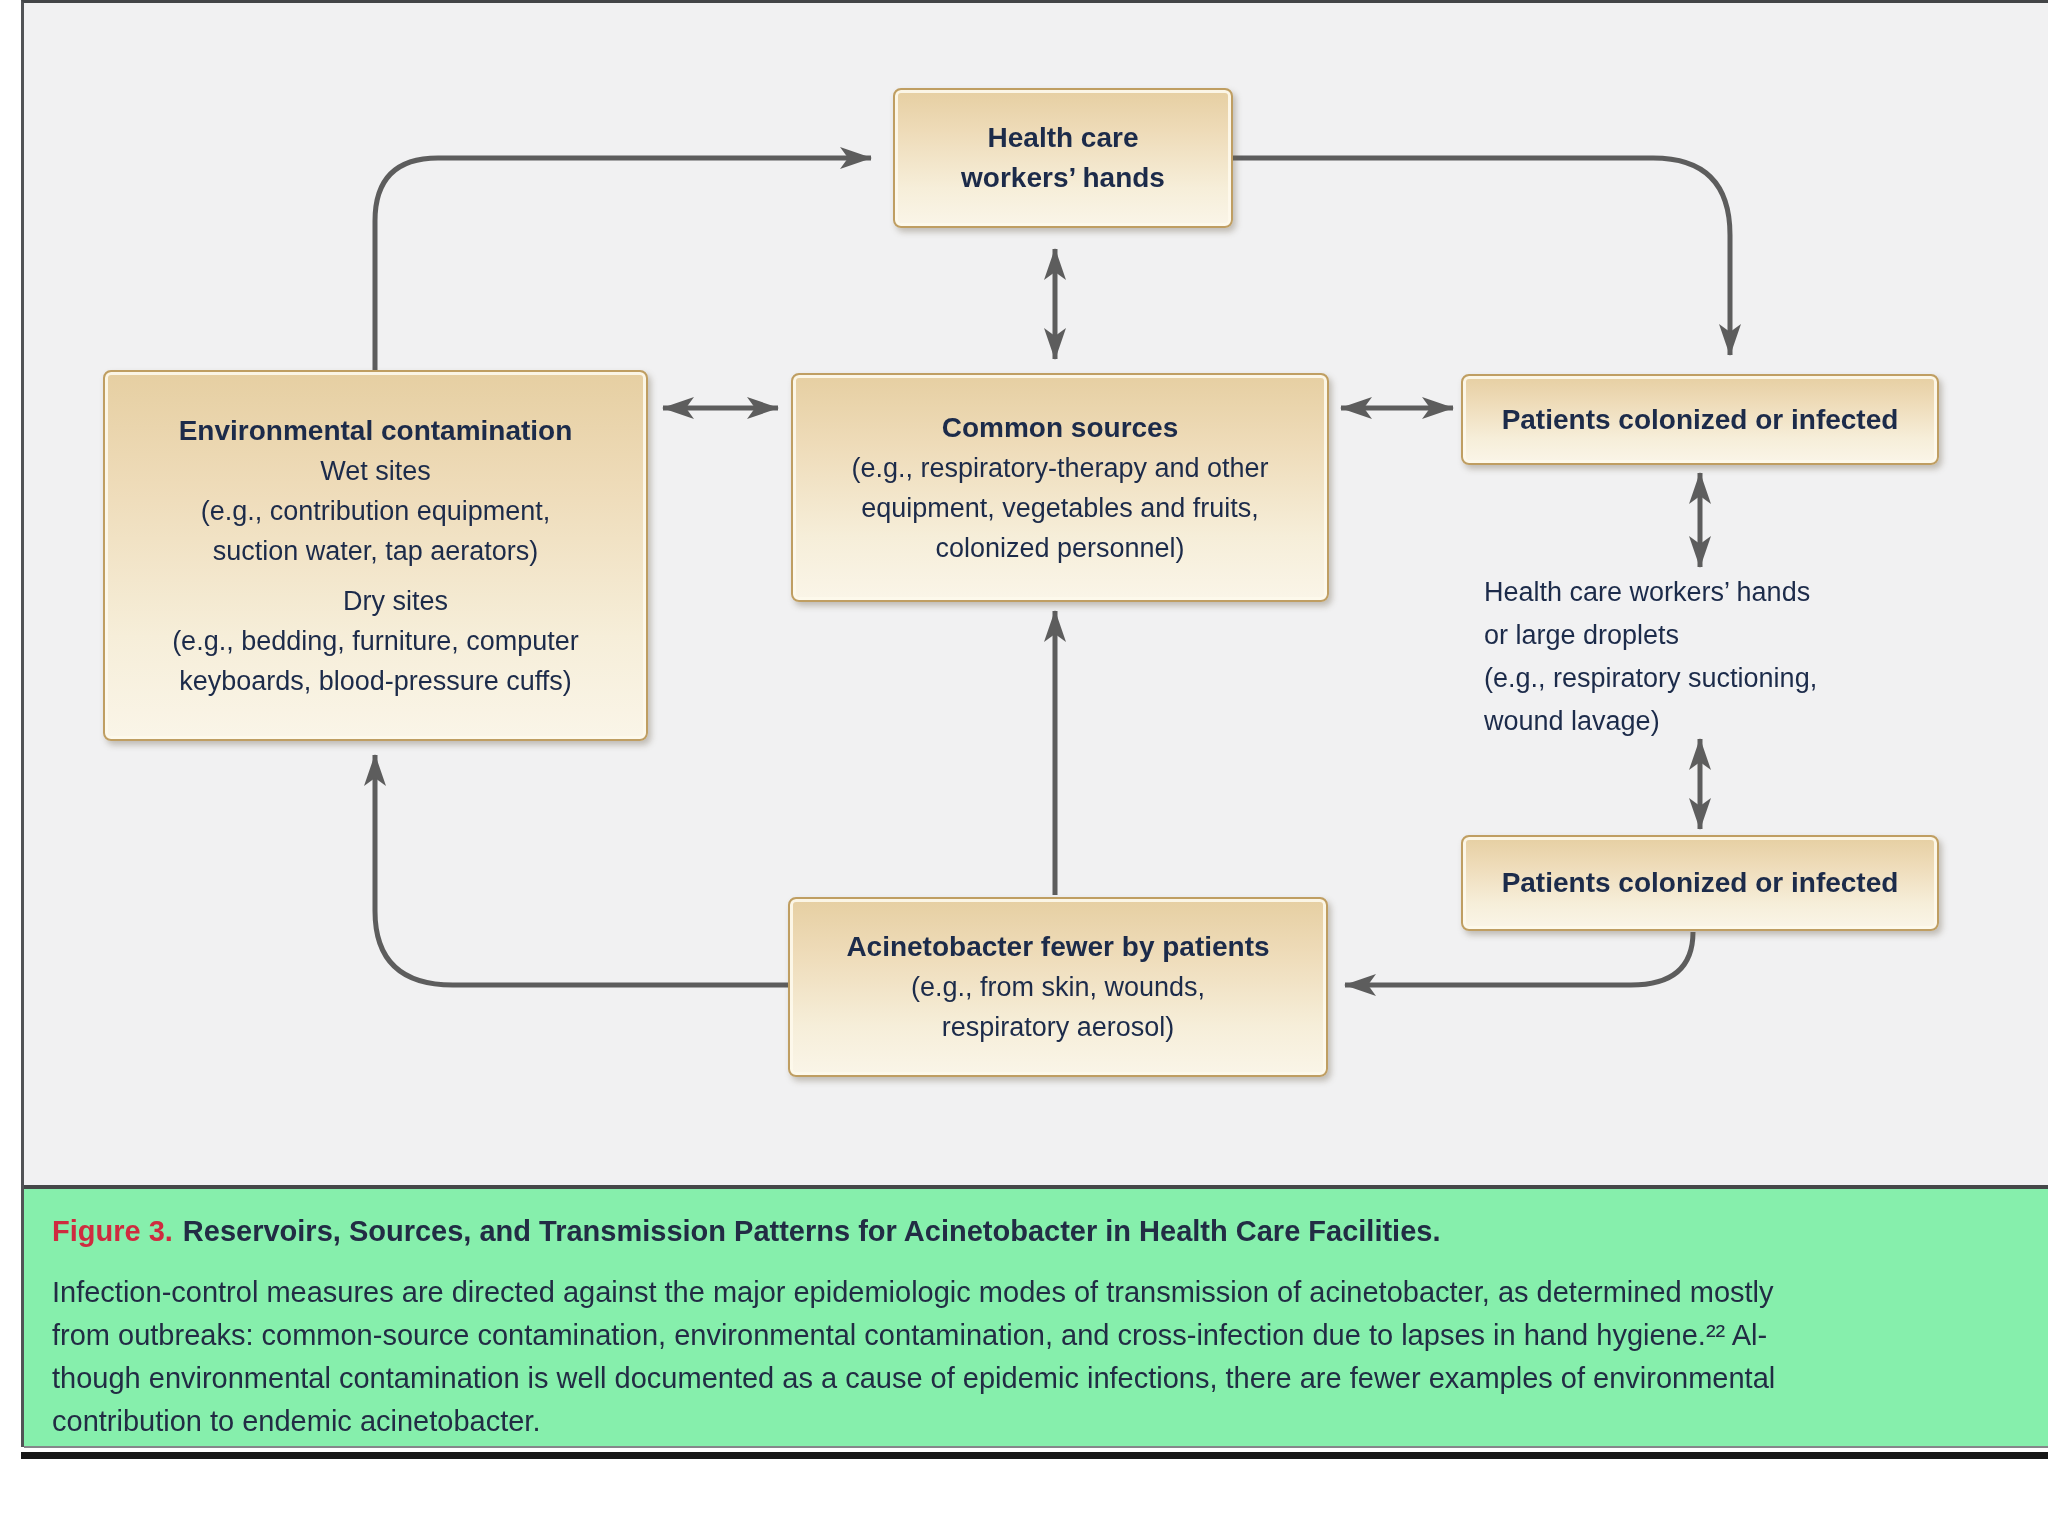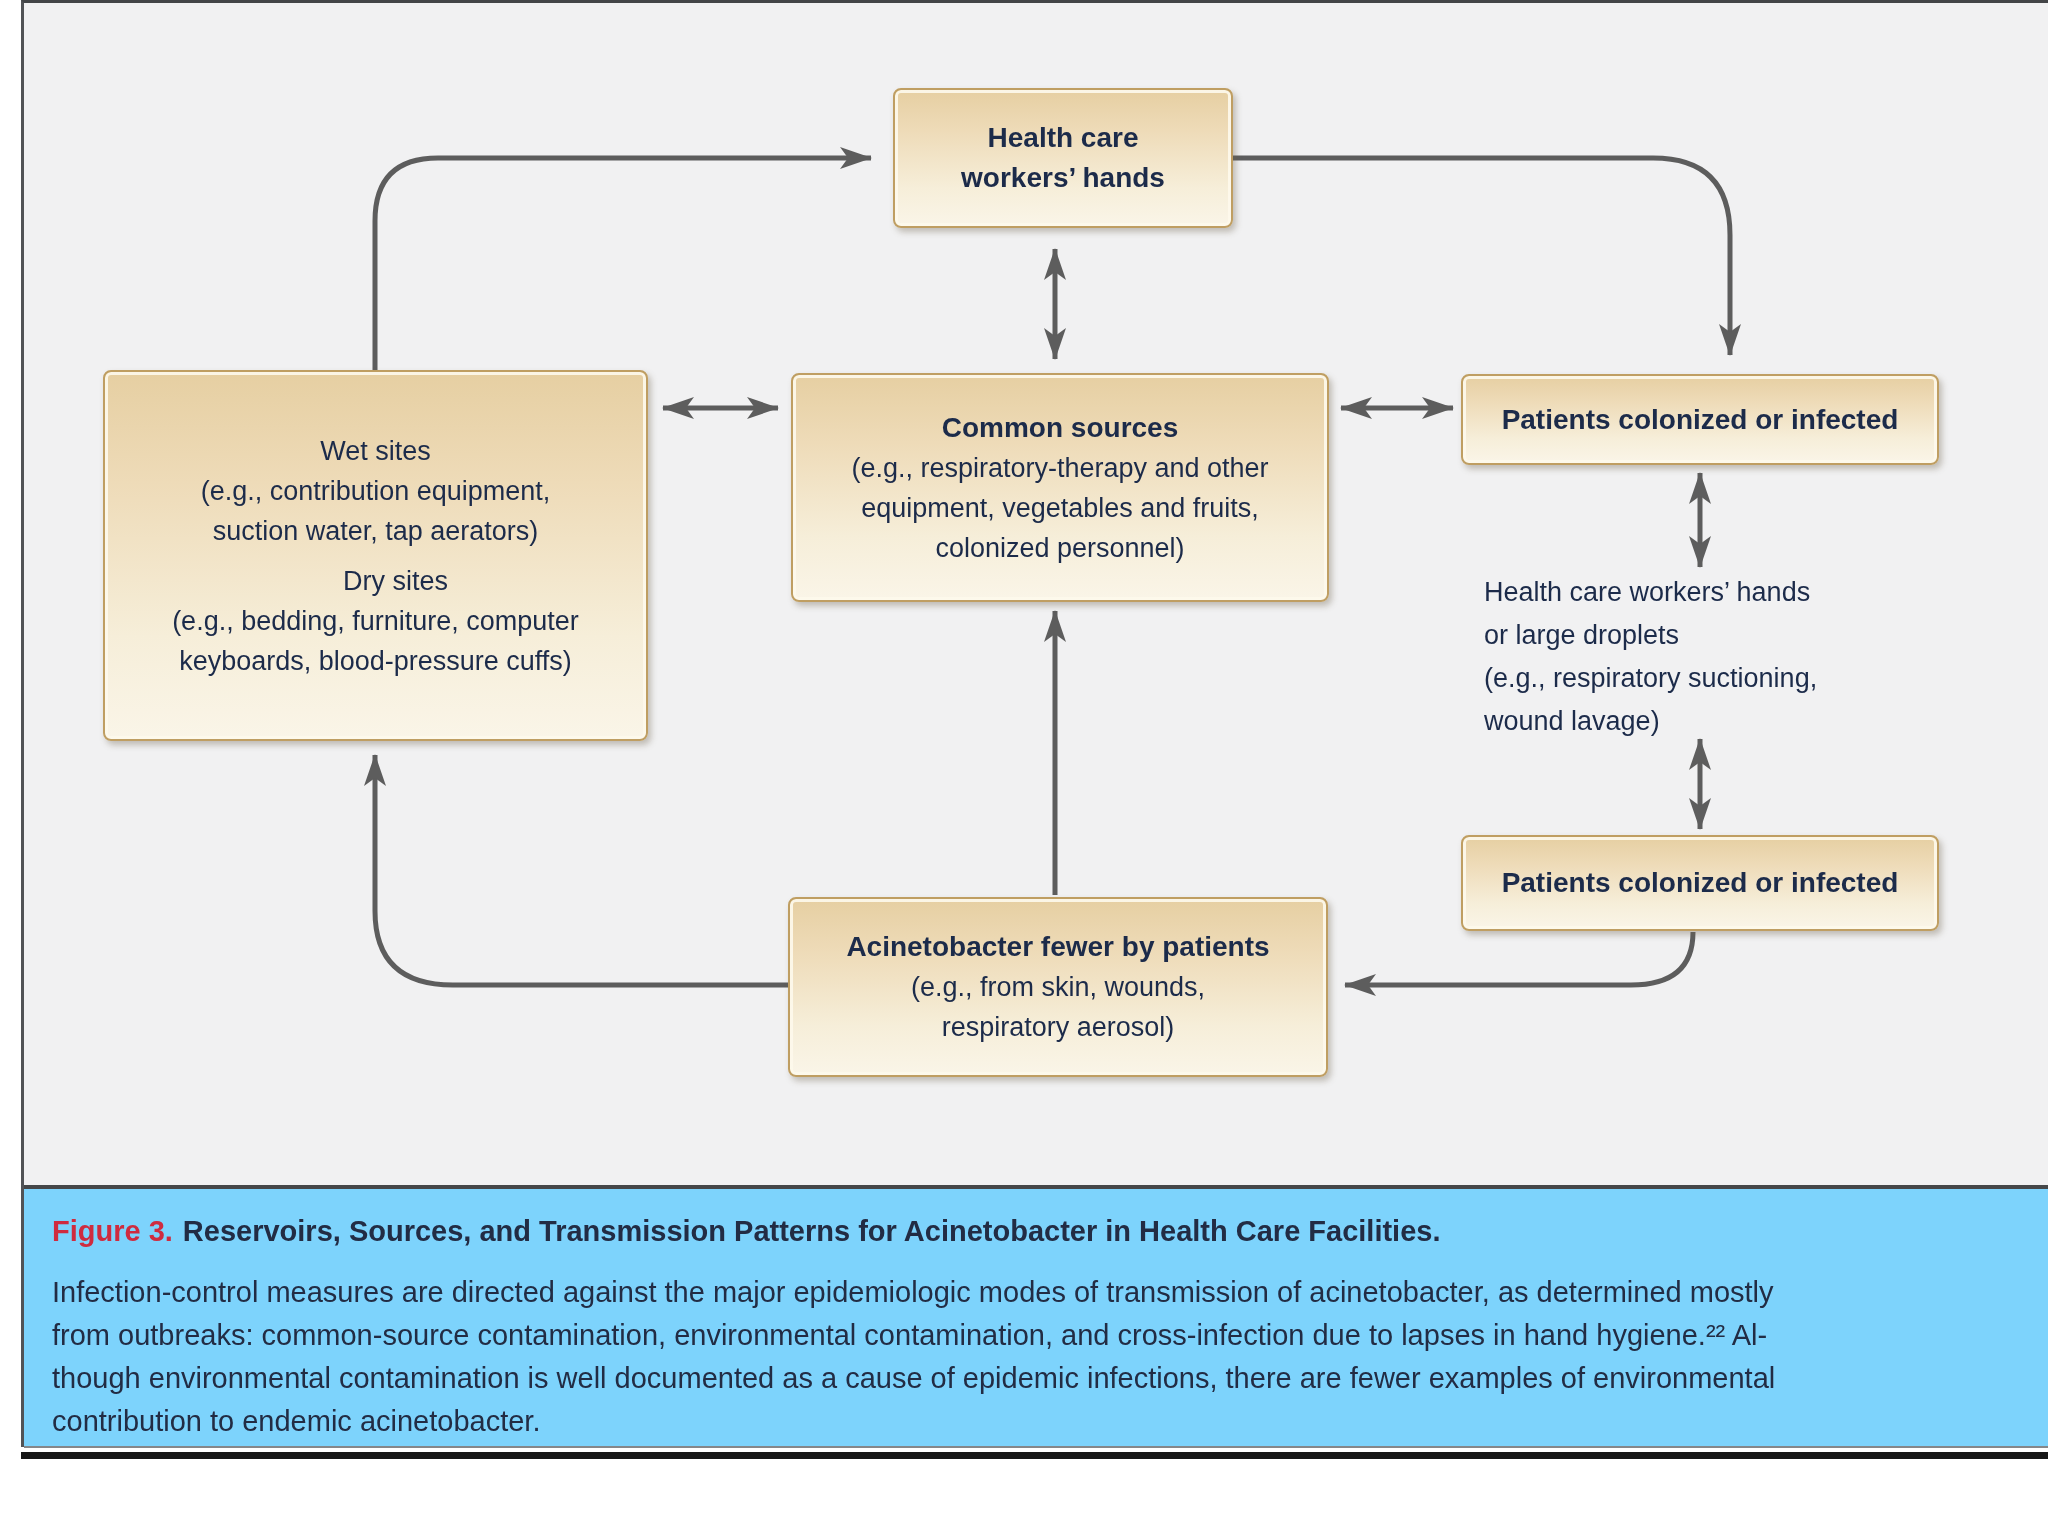--- a/index.html
+++ b/index.html
@@ -19,21 +19,21 @@
   }
   #diagram{
     position:absolute;left:0;top:0;width:100%;height:1182px;
     background:#f1f1f2;
   }
   #divider{
     position:absolute;left:0;top:1182px;width:100%;height:4px;background:#454749;
   }
   #caption-area{
     position:absolute;left:0;top:1186px;width:100%;height:259px;
-    background:#7dd3fc;
+    background:#86efac;
     border-bottom:2px solid #85878a;
     box-sizing:border-box;
     padding:22px 30px 0 28px;
     color:#222c44;
   }
   #bottom-rule{
     position:absolute;left:21px;top:1452px;width:2027px;height:7px;background:#161616;
   }
   
   .node{
@@ -95,20 +95,21 @@
           <path d="M764,982 L429,982 Q351,982 351,908 L351,752" marker-end="url(#mEnd)"></path>
         </g>
       </svg>
 
       <div class="node" style="left:869px;top:85px;width:340px;height:140px;">
         <div class="t-bold">Health care</div>
         <div class="t-bold">workers’ hands</div>
       </div>
 
       <div class="node" style="left:79px;top:367px;width:545px;height:371px;">
+        <div class="t-bold">Environmental contamination</div>
         <div class="t">Wet sites</div>
         <div class="t">(e.g., contribution equipment,</div>
         <div class="t">suction water, tap aerators)</div>
         <div class="t gap-top">Dry sites</div>
         <div class="t">(e.g., bedding, furniture, computer</div>
         <div class="t">keyboards, blood-pressure cuffs)</div>
       </div>
 
       <div class="node" style="left:767px;top:370px;width:538px;height:229px;">
         <div class="t-bold">Common sources</div>

